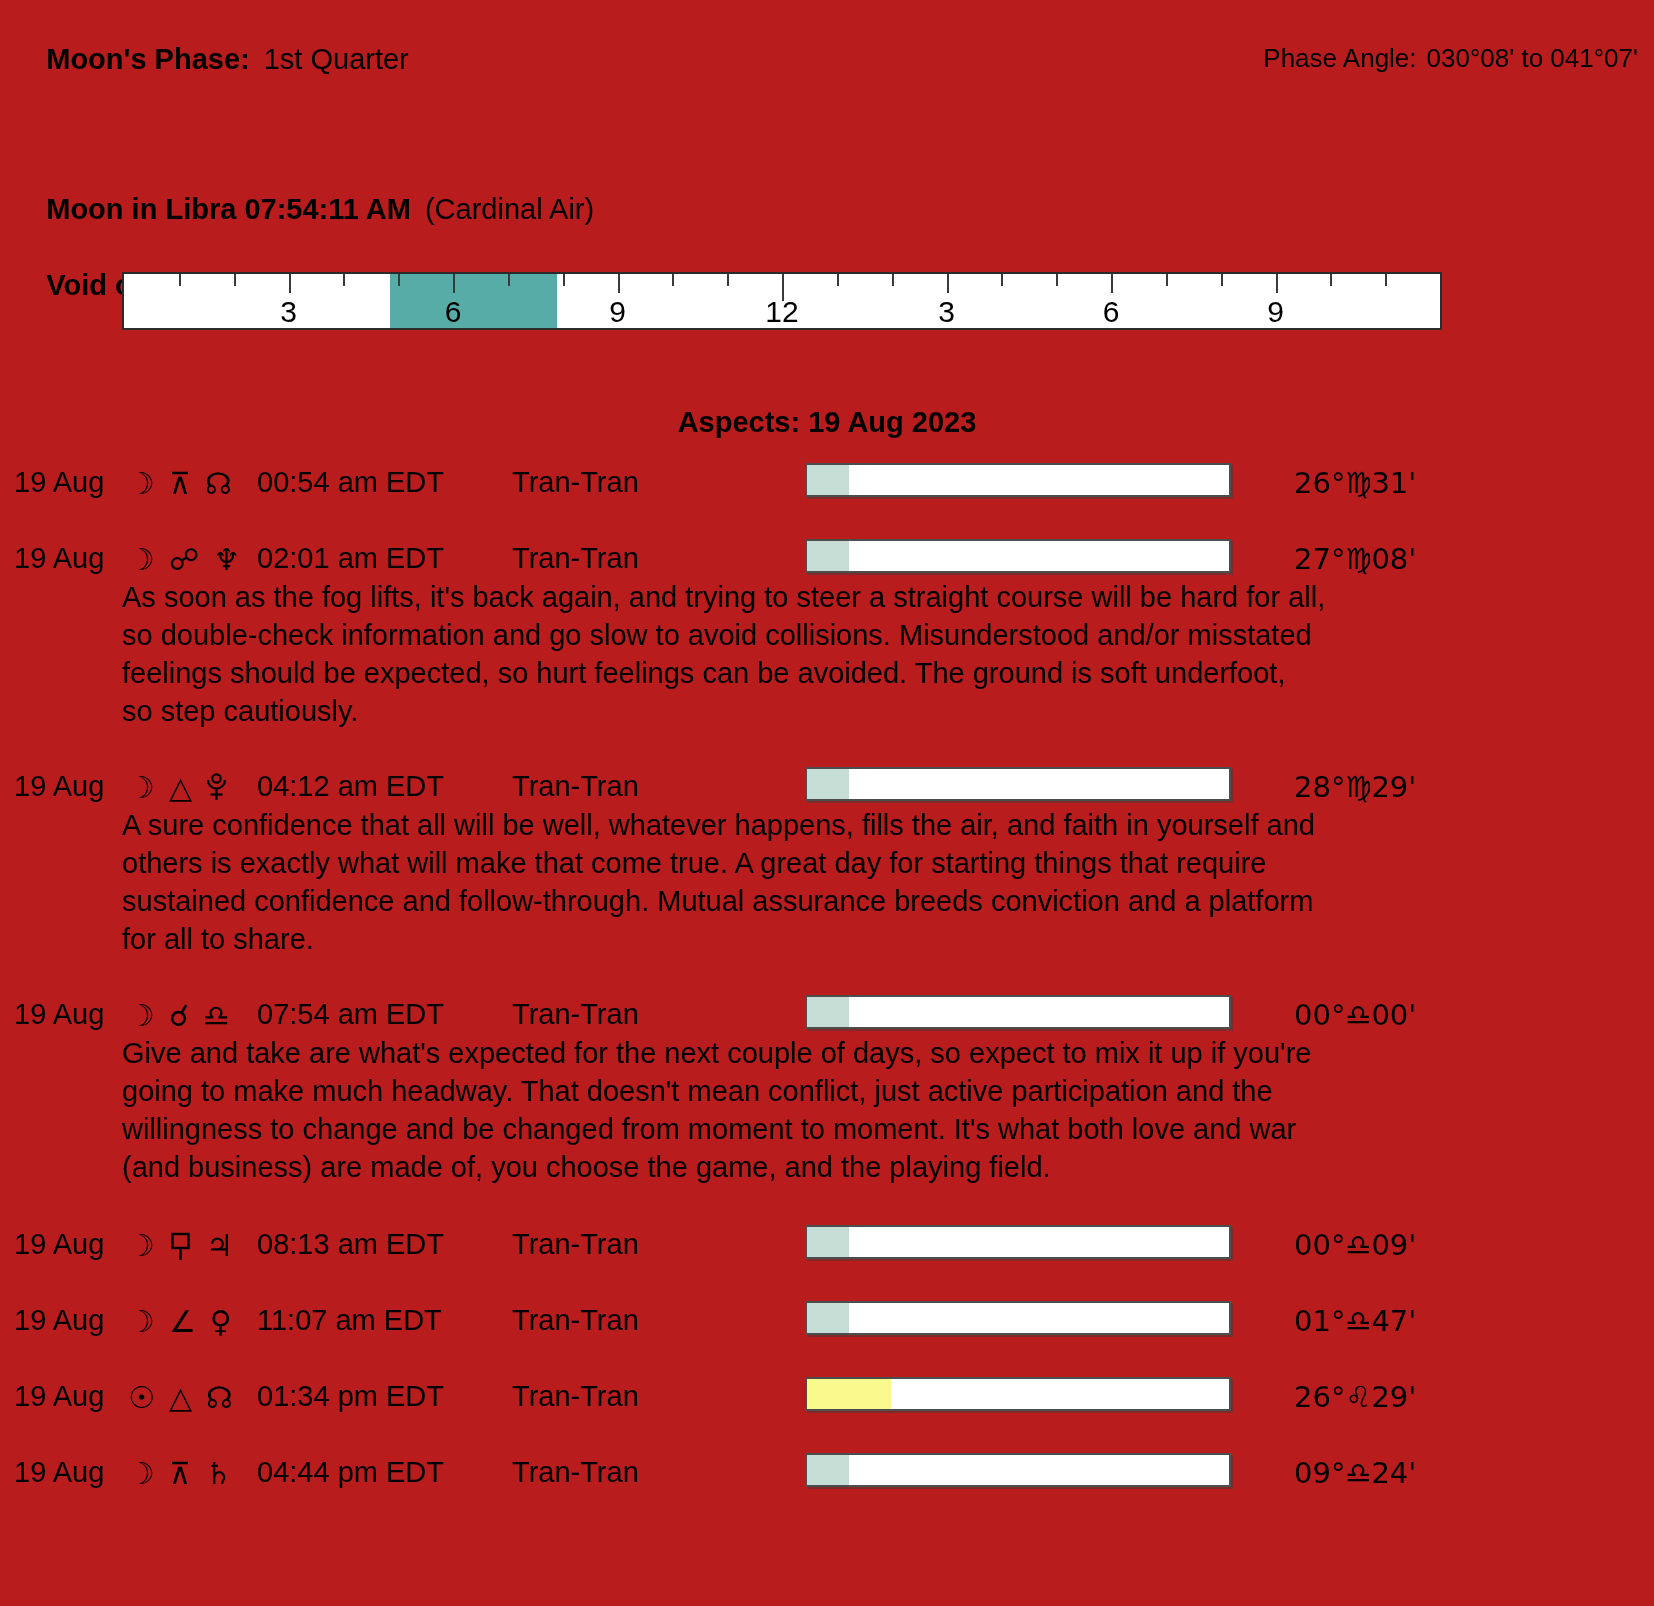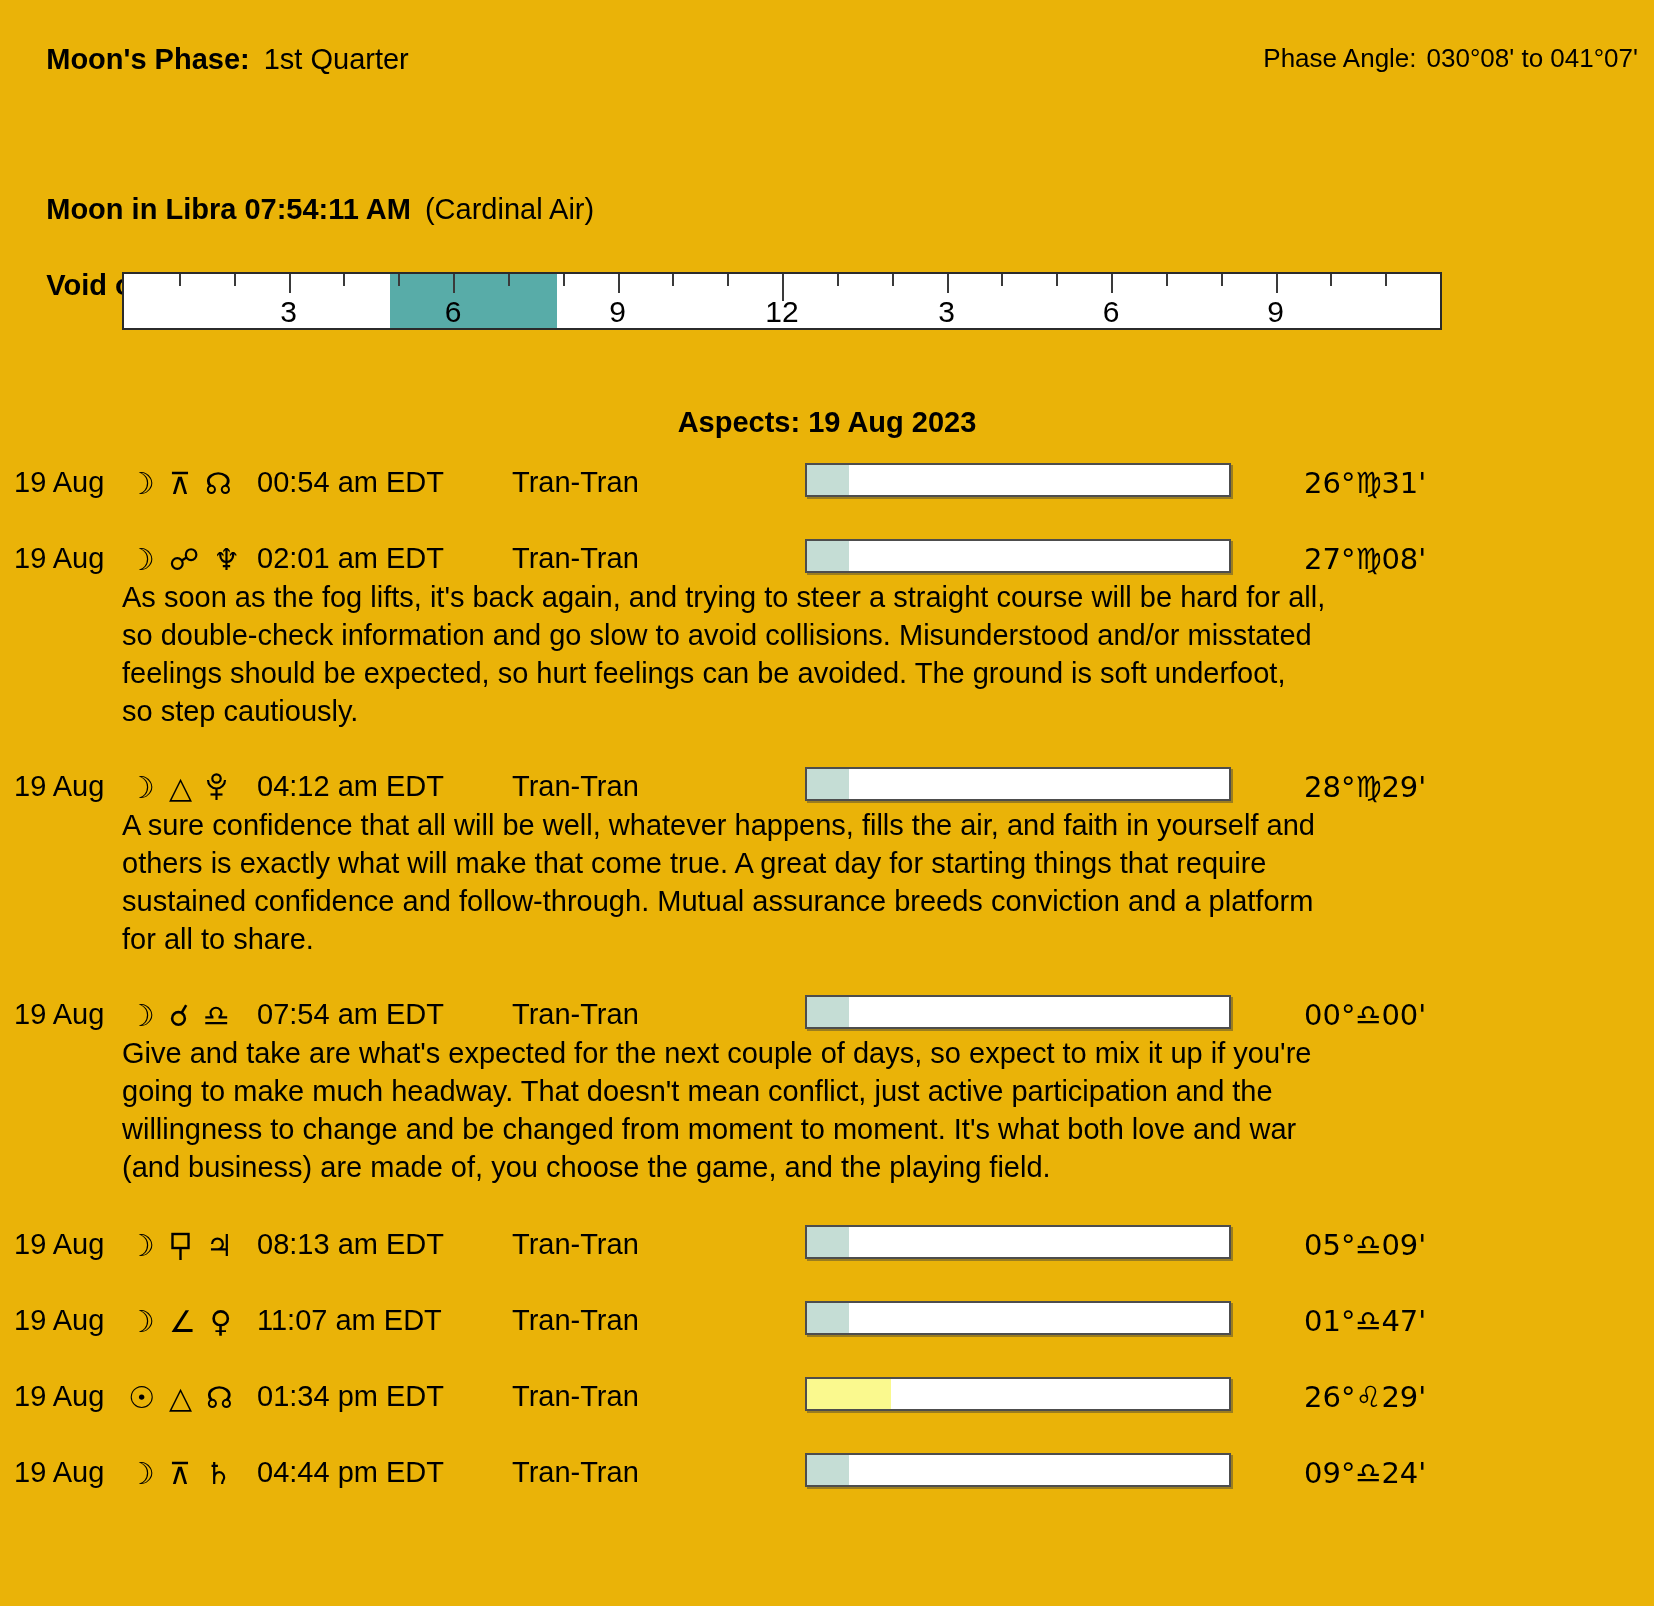--- a/index.html
+++ b/index.html
@@ -1,17 +1,17 @@
 <!DOCTYPE html>
 <html><head>
 <meta charset="utf-8">
 <style>
   html,body{margin:0;padding:0;background:#fff;}
   .page{
-    position:relative;width:1654px;height:1606px;background:#eab308;color:#000;
+    position:relative;width:1654px;height:1606px;background:#b91c1c;color:#000;
     font-family:"Liberation Sans", sans-serif;overflow:hidden;
   }
   .hline{position:absolute;left:14px;font-size:29px;white-space:pre;}
   .hline .lab{font-weight:bold;}
   .hline .val{margin-left:14px;white-space:pre;}
   .phase-angle{position:absolute;top:12px;right:16px;font-size:26px;white-space:pre;}
   .phase-angle .val{margin-left:10px;}
 
   
   .ruler{
@@ -43,21 +43,20 @@
   .c-time{position:absolute;left:257px;top:4px;}
   .c-type{position:absolute;left:512px;top:4px;}
   .bar{
     position:absolute;left:805px;top:1px;width:422px;height:30px;background:#fff;
     border:2px solid #4d4d4d;box-shadow:2px 2px 0 rgba(60,60,60,.45);
   }
   .bar-fill{position:absolute;left:0;top:0;height:100%;background:#C5DDD5;}
   .c-deg{
     position:absolute;left:1294px;top:4px;white-space:pre;
     font-family:"DejaVu Sans","Liberation Sans",sans-serif;
-    margin-left:10px;
   }
   .note{
     position:absolute;left:122px;width:1480px;font-size:29px;line-height:38px;
     white-space:pre-wrap;
   }
 </style>
 </head>
 <body>
 
 <div class="page">
@@ -204,21 +203,21 @@
             <line x1="11.5" y1="18" x2="11.5" y2="30" stroke="#000" stroke-width="2.4"></line>
           </svg>
         </span>
       <span class="glyph">♃</span>
     </span>
     <span class="c-time">08:13 am EDT</span>
     <span class="c-type">Tran-Tran</span>
     <span class="bar">
         <span class="bar-fill" style="width: 10%; background: rgb(197, 221, 213);"></span>
       </span>
-    <span class="c-deg">05°♎09'</span>
+    <span class="c-deg">00°♎09'</span>
   </div>
 
   <div class="arow" style="top:1300px;">
     <span class="c-date">19 Aug</span>
     <span class="c-sym">
       <span class="glyph">☽</span>
       <span class="glyph">∠</span>
       <span class="glyph">♀</span>
     </span>
     <span class="c-time">11:07 am EDT</span>

